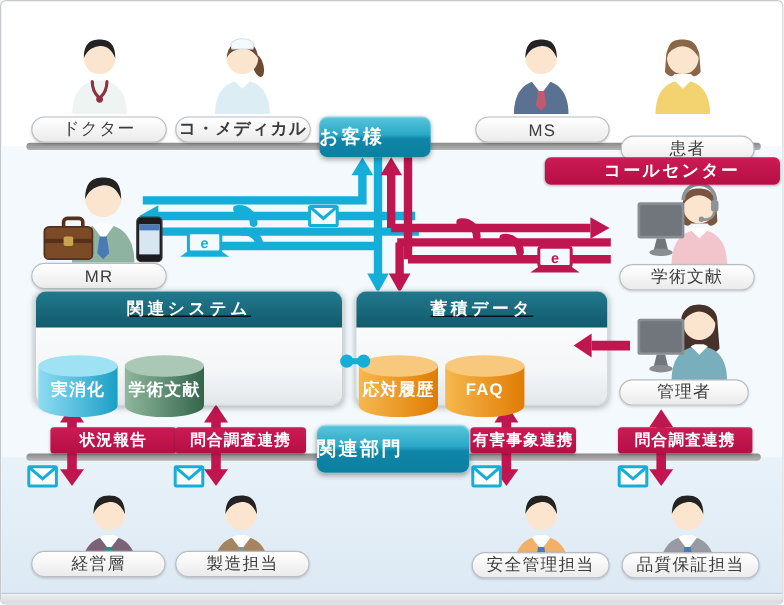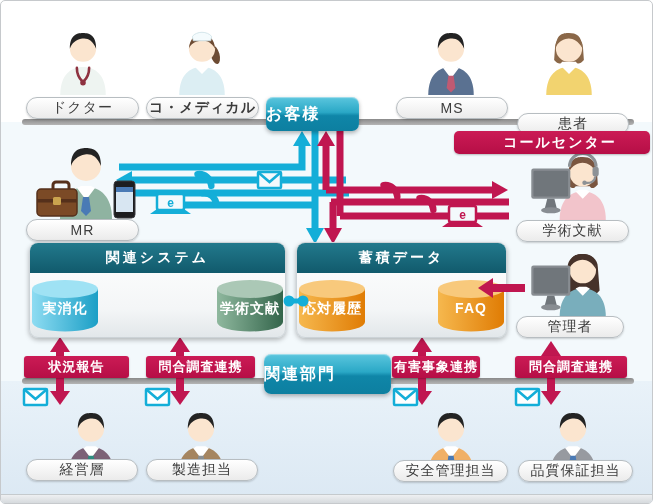--- a/index.html
+++ b/index.html
@@ -18,24 +18,24 @@
   .tealbox{position:absolute;display:flex;align-items:center;justify-content:flex-start;color:#fff;
     font-weight:bold;font-size:16px;letter-spacing:2px;border-radius:7px;
     background:linear-gradient(180deg,#5bc6de 0%,#2aa8c6 45%,#0f86a8 55%,#0d7fa0 100%);
     box-shadow:0 2px 4px rgba(0,0,0,.3), inset 0 1px 1px rgba(255,255,255,.45);}
   .redbox{position:absolute;display:flex;align-items:center;justify-content:center;color:#fff;
     font-weight:bold;font-size:13px;letter-spacing:1px;border-radius:3px;
     background:linear-gradient(#cb1b55,#b60e46);box-shadow:0 1px 2px rgba(0,0,0,.25);}
   .callcenter{border-radius:5px;font-size:14px;letter-spacing:2px;}
   .sysbox{position:absolute;border-radius:9px;border:1px solid #ccd3d7;box-sizing:border-box;
     background:linear-gradient(#ffffff 0%,#f4f6f7 70%,#e2e7ea 100%);
-    box-shadow:0 2px 5px rgba(0,0,0,.28);}
+    box-shadow:0 2px 5px rgba(0,0,0,.28);text-decoration:underline;}
   .sysbox .hd{height:30px;border-radius:8px 8px 0 0;background:linear-gradient(#22798c,#115a6c);
     color:#fff;font-weight:bold;font-size:14px;display:flex;align-items:center;justify-content:center;letter-spacing:3px;}
-  .cyls{display:flex;justify-content:space-between;gap:2px;padding-top:6px;}
+  .cyls{display:flex;justify-content:flex-start;gap:2px;padding-top:22px;}
   .cyl{width:70px;height:56px;}
   .cyl svg{display:block;width:70px;height:56px;}
   .cyl text{font-weight:bold;font-size:14px;fill:#ffffff;letter-spacing:1px;}
   .avatar{position:absolute;}
   .avatar svg{display:block;}
 </style>
 </head>
 <body>
 
 <div class="stage">
@@ -302,21 +302,21 @@
   <div class="tealbox" style="left:265px;top:96px;width:93px;height:34px;">
       <span>お客様</span>
     </div>
   <div class="tealbox" style="left:263px;top:353px;width:127px;height:40px;">
       <span>関連部門</span>
     </div>
   <div class="redbox callcenter" style="left:453px;top:130px;width:180px;height:23px;padding-left:16px;">
       <span>コールセンター</span>
     </div>
 
-  <div class="redbox" style="left:23px;top:355px;width:105px;height:22px;">
+  <div class="redbox" style="left:41px;top:355px;width:105px;height:22px;">
       <span>状況報告</span>
     </div>
   <div class="redbox" style="left:145px;top:355px;width:109px;height:22px;">
       <span>問合調査連携</span>
     </div>
   <div class="redbox" style="left:391px;top:355px;width:88px;height:22px;">
       <span>有害事象連携</span>
     </div>
   <div class="redbox" style="left:514px;top:355px;width:112px;height:22px;">
       <span>問合調査連携</span>

